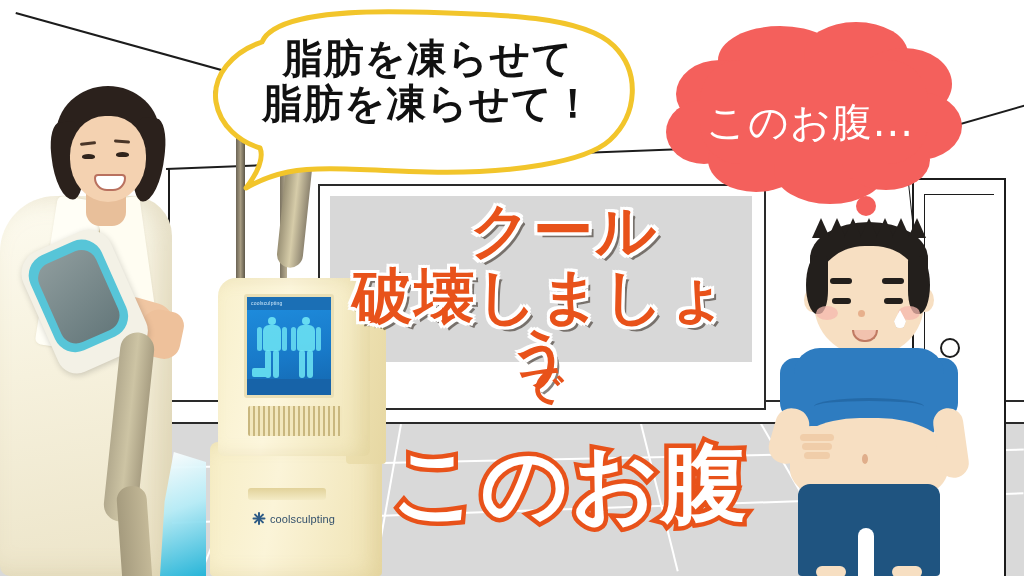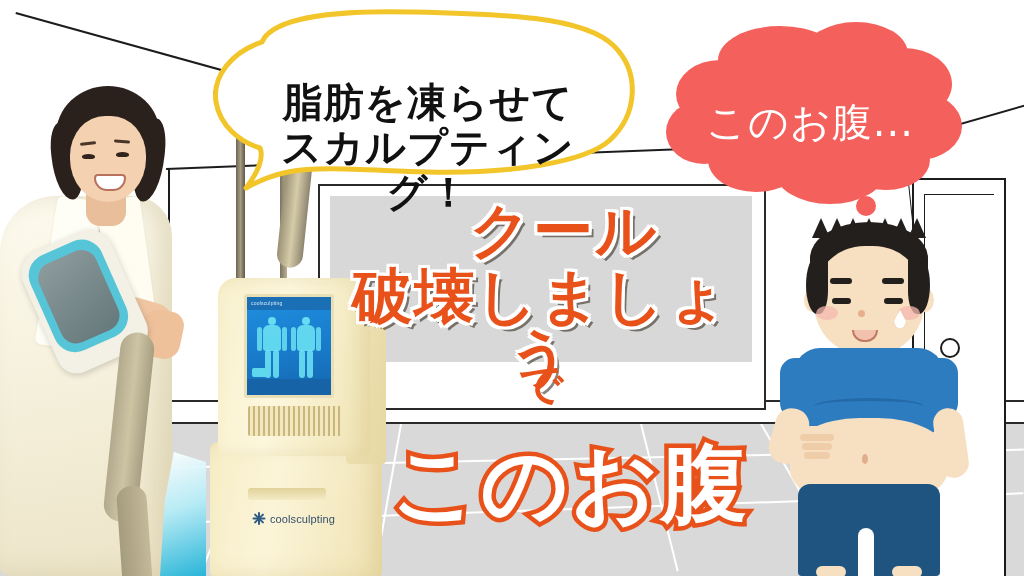--- a/index.html
+++ b/index.html
@@ -329,21 +329,20 @@
   }
 
   
   .bubble{position:absolute;left:202px;top:6px;width:440px;height:190px;}
   .bubble svg{position:absolute;inset:0;}
   .bubble-text{
     position:absolute;left:46px;top:30px;width:360px;text-align:center;
     font-family:"DejaVu Sans","Liberation Sans",sans-serif;
     font-weight:700;font-size:40px;line-height:1.12;color:#111;
     letter-spacing:1px;
-    margin-top:44px;
   }
   .bubble-text span{display:block;}
 
   
   .thought{position:absolute;left:660px;top:14px;width:310px;height:200px;}
   .thought svg{position:absolute;inset:0;}
   .thought-text{
     position:absolute;left:0;top:88px;width:300px;text-align:center;
     font-family:"DejaVu Sans","Liberation Sans",sans-serif;
     font-weight:400;font-size:40px;color:#ffffff;letter-spacing:1px;
@@ -515,21 +514,21 @@
   <div class="bubble">
     <svg viewBox="0 0 440 190" width="440" height="190">
       <path d="M60,36 C70,12 130,4 210,6 C300,8 382,10 412,40
                C438,66 436,108 408,134 C384,156 310,168 226,166
                C160,164 118,160 86,166 C72,169 56,175 44,182
                C56,166 62,152 58,142 C38,136 18,120 14,96
                C10,70 30,46 60,36 Z" fill="#ffffff" stroke="#f2c52b" stroke-width="5" stroke-linejoin="round"></path>
     </svg>
     <div class="bubble-text">
       <span>脂肪を凍らせて</span>
-      <span>スカルプティング！</span>
+      <span>脂肪を凍らせて！</span>
     </div>
   </div>
 
   <div class="thought">
     <svg viewBox="0 0 310 200" width="310" height="200">
       <g fill="#f4605c">
         <ellipse cx="120" cy="46" rx="62" ry="34"></ellipse>
         <ellipse cx="196" cy="40" rx="52" ry="32"></ellipse>
         <ellipse cx="244" cy="70" rx="48" ry="36"></ellipse>
         <ellipse cx="258" cy="112" rx="44" ry="34"></ellipse>

